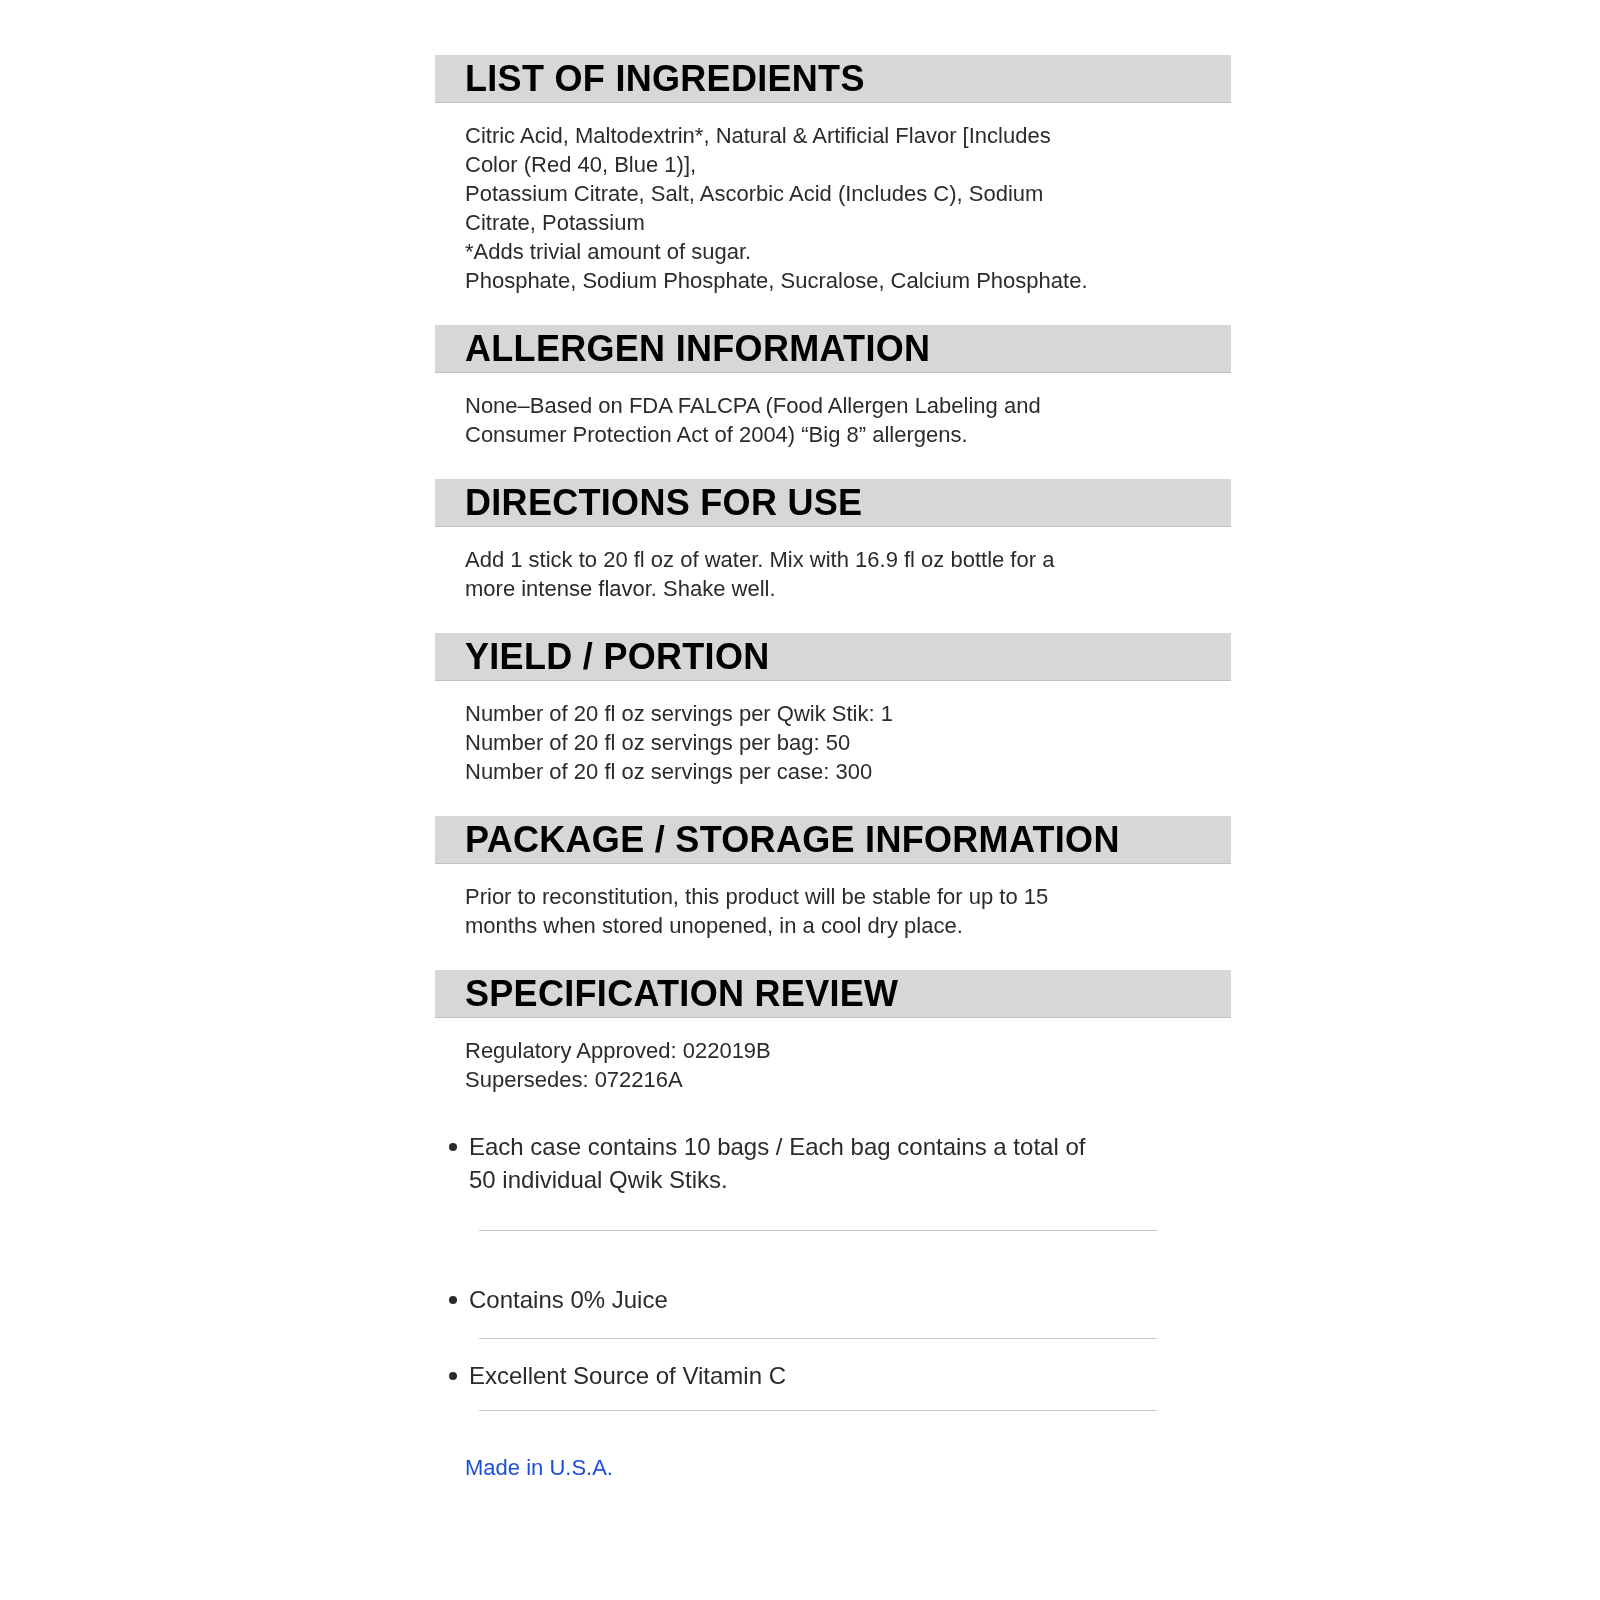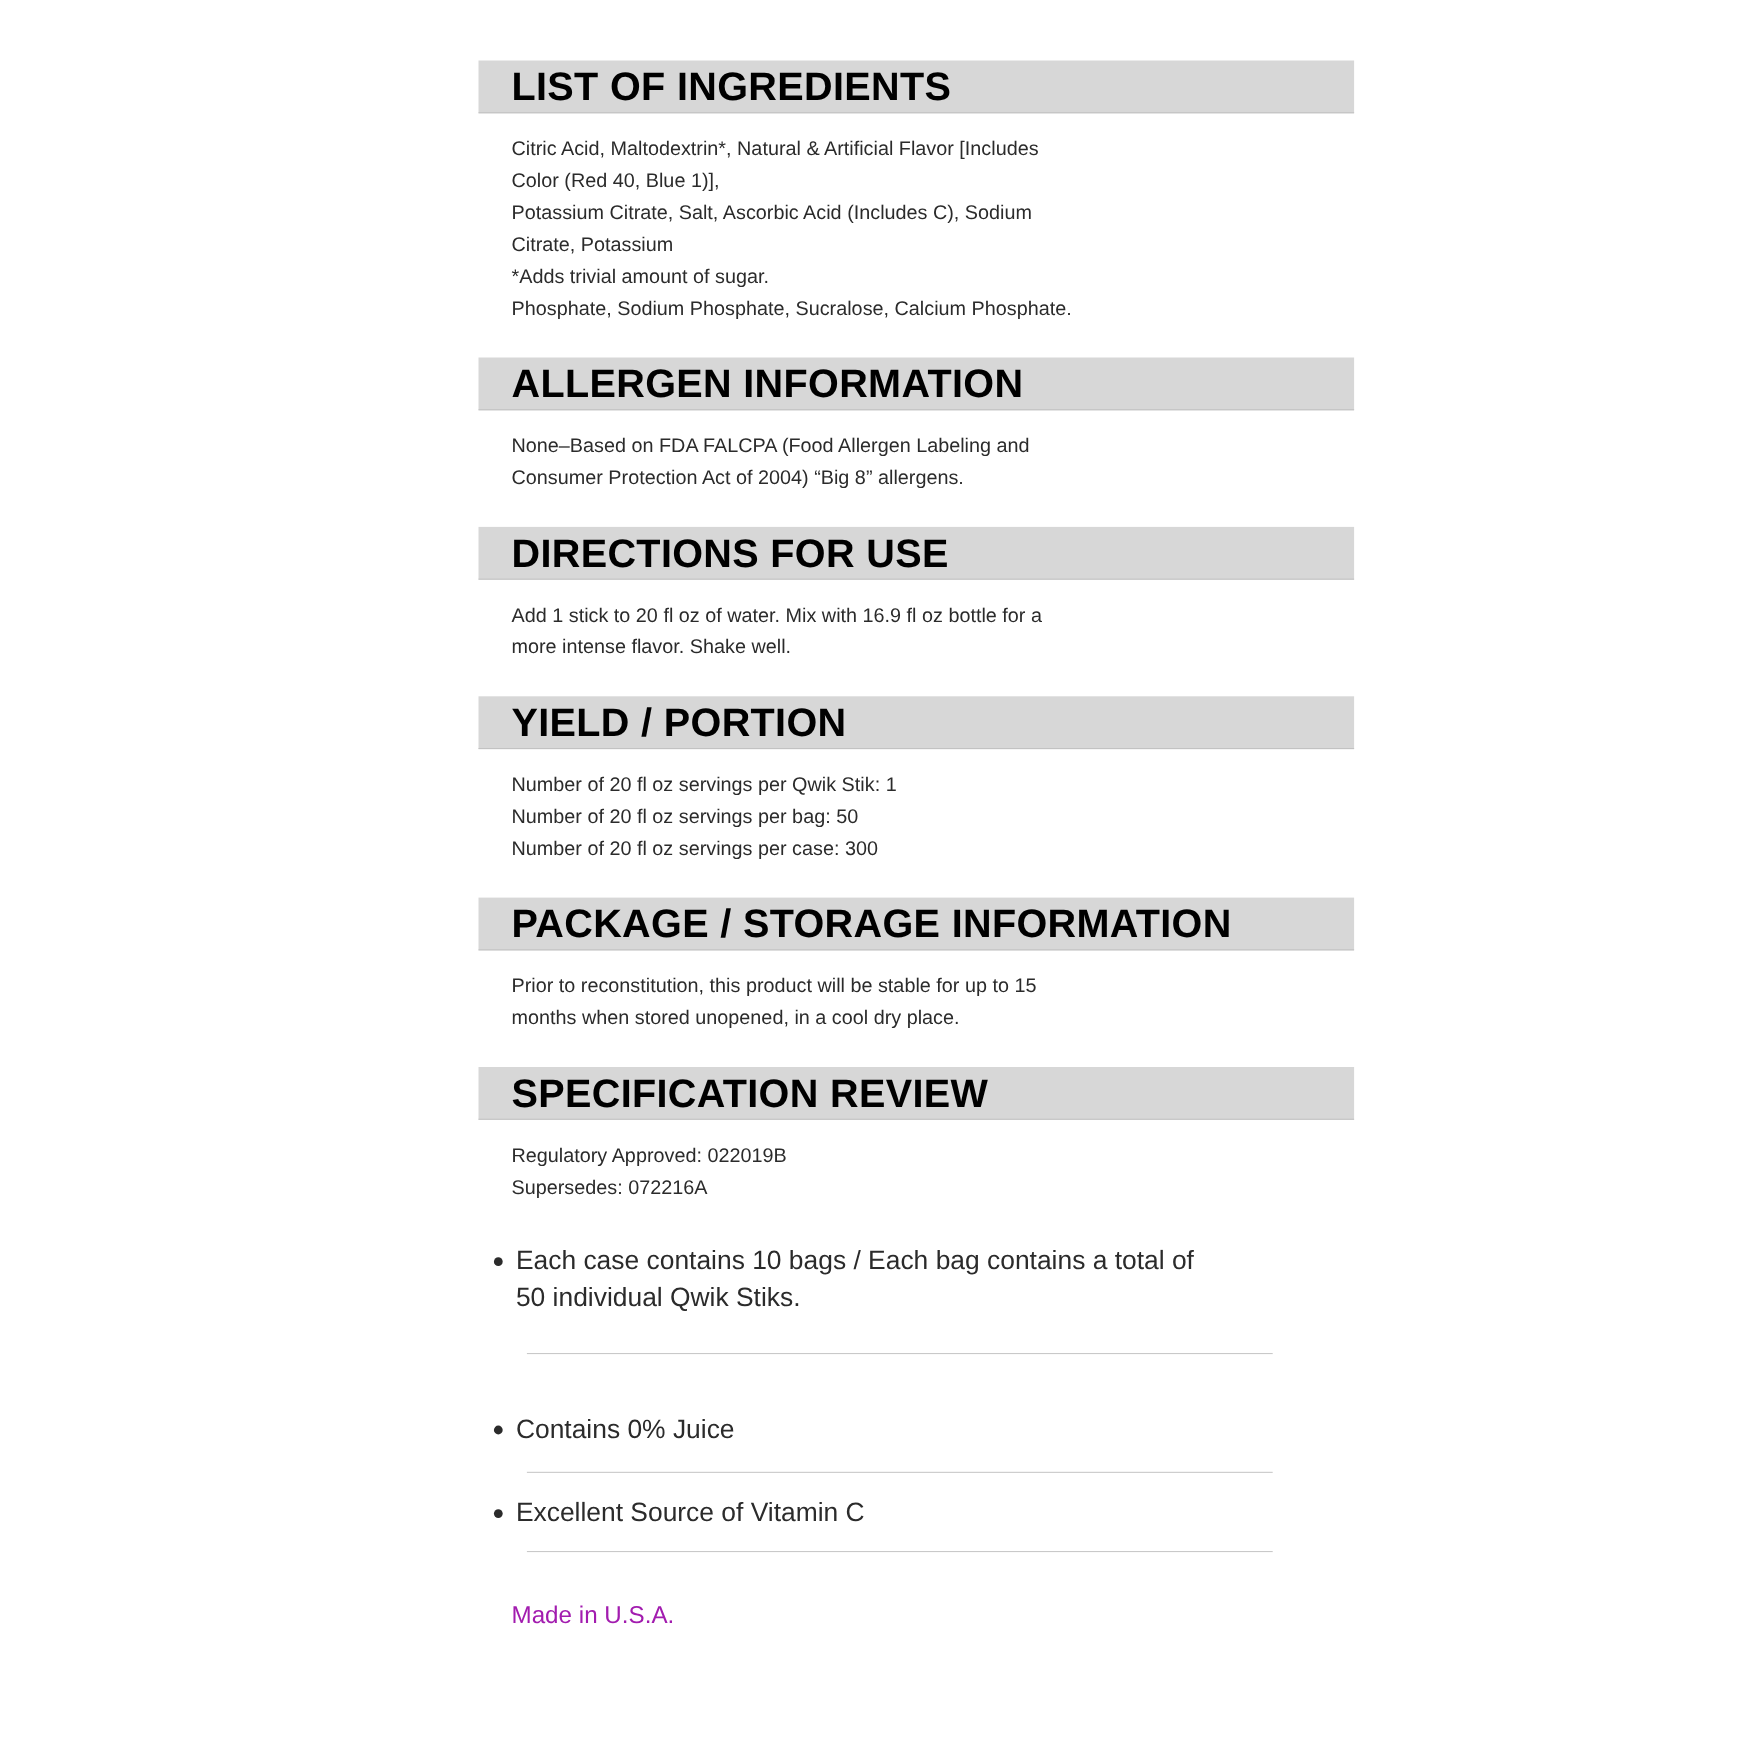--- a/index.html
+++ b/index.html
@@ -36,21 +36,21 @@
     letter-spacing: 0.3px;
     margin-bottom: 18px;
   }
 
   .body-block {
     padding-left: 30px;
     margin-bottom: 30px;
   }
 
   .body-line {
-    font-size: 18px;
+    font-size: 22px;
     line-height: 29px;
     color: #2b2b2b;
     white-space: nowrap;
   }
 
   .bullets { padding-left: 14px; }
 
   .bullet {
     display: flex;
     align-items: flex-start;
@@ -83,21 +83,21 @@
   .divider.d1 { margin-top: 34px; }
   .bullet.b2 { margin-top: 52px; }
   .divider.d2 { margin-top: 22px; }
   .bullet.b3 { margin-top: 20px; }
   .divider.d3 { margin-top: 18px; }
 
   .footer-text {
     margin-top: 44px;
     padding-left: 30px;
     font-size: 22px;
-    color: #a21caf;
+    color: #1d4ed8;
   }
 </style>
 </head>
 <body>
 
 <div class="canvas">
   <div class="doc">
 
     <div class="section">
       <div class="bar">LIST OF INGREDIENTS</div>

